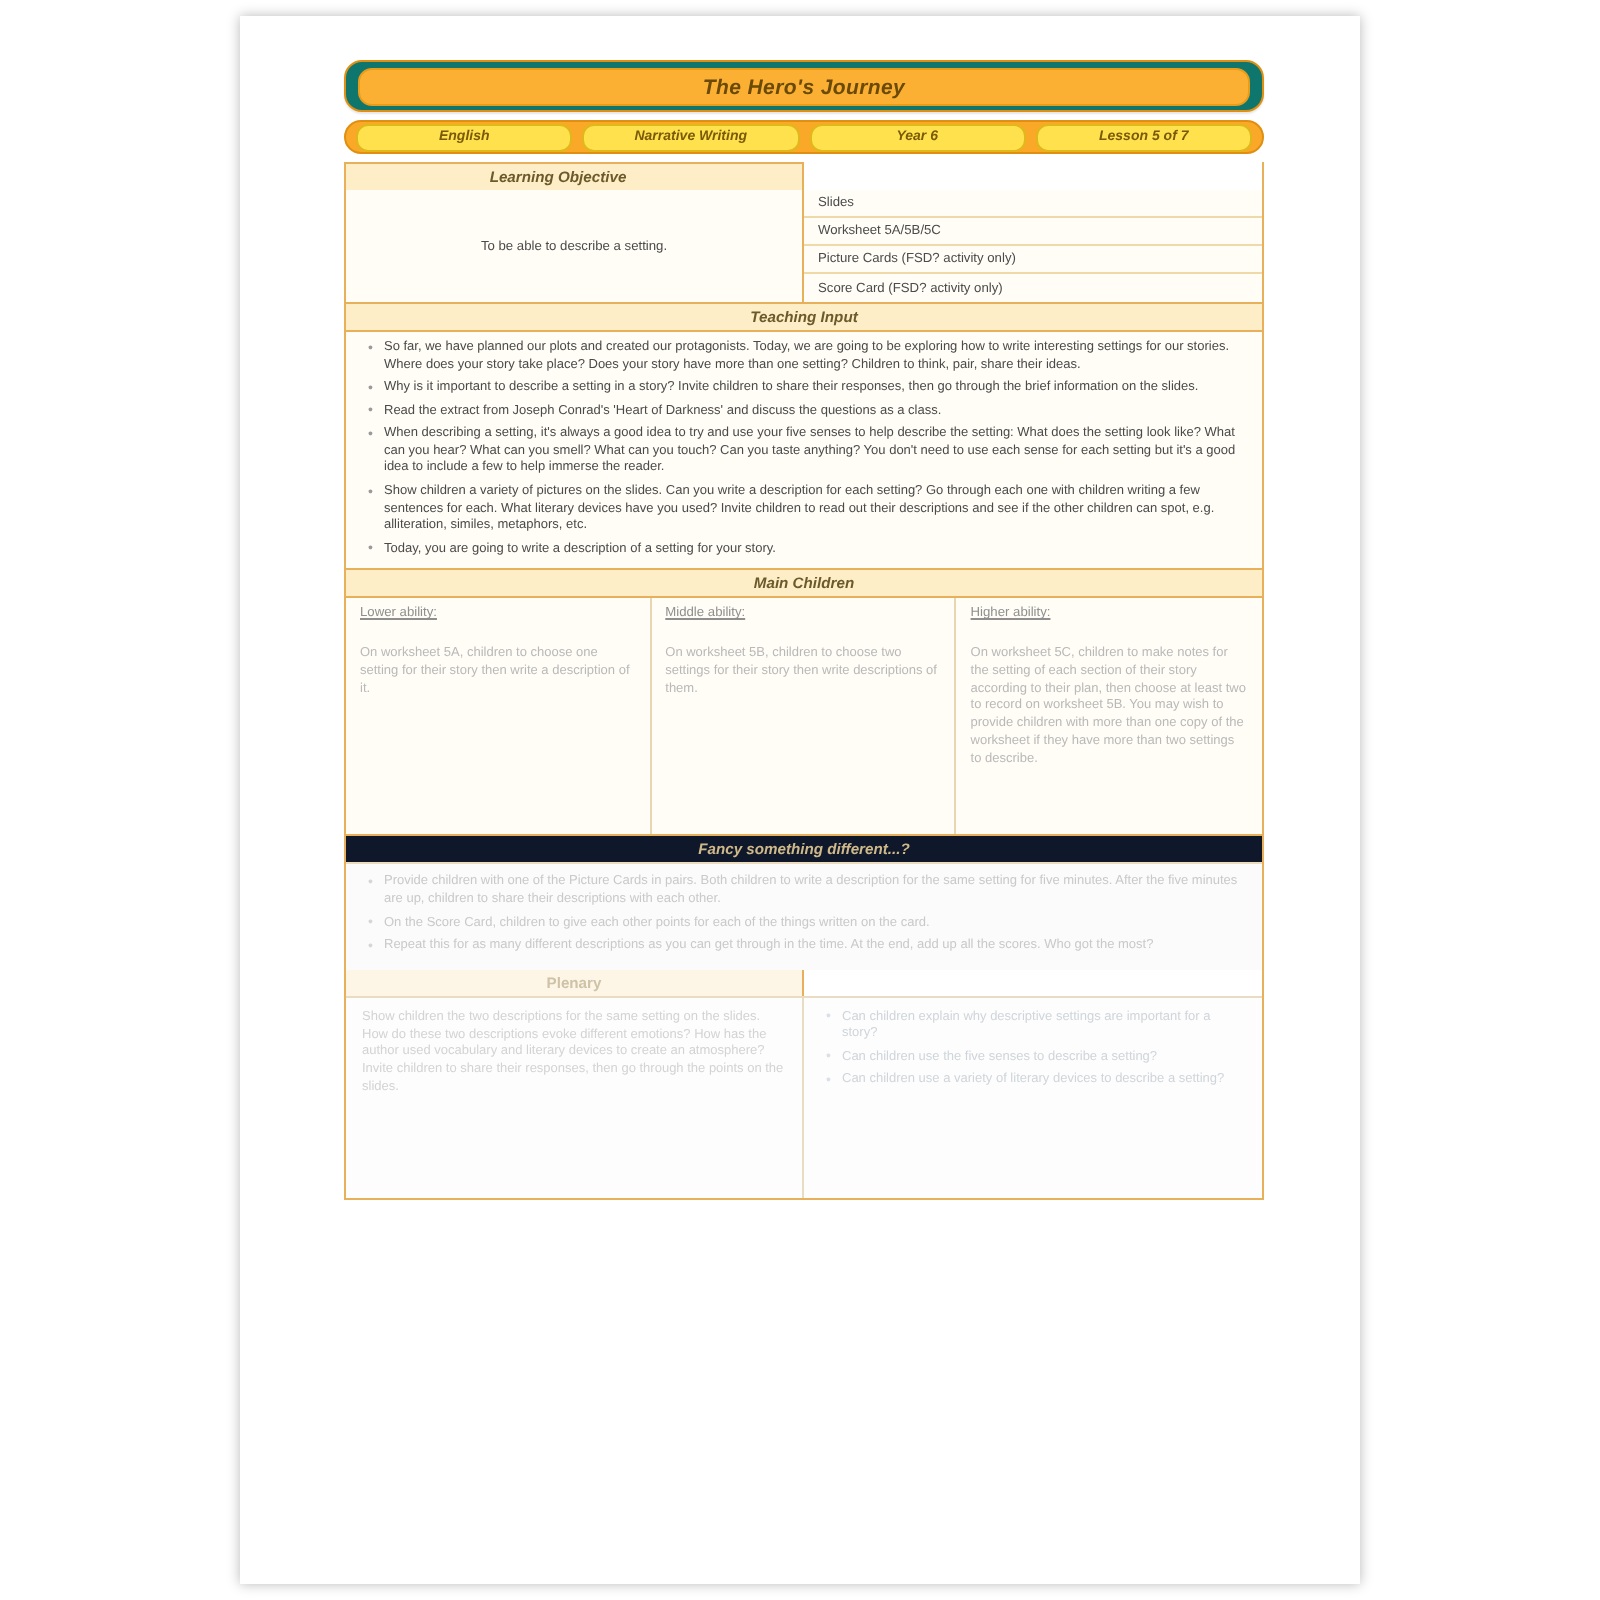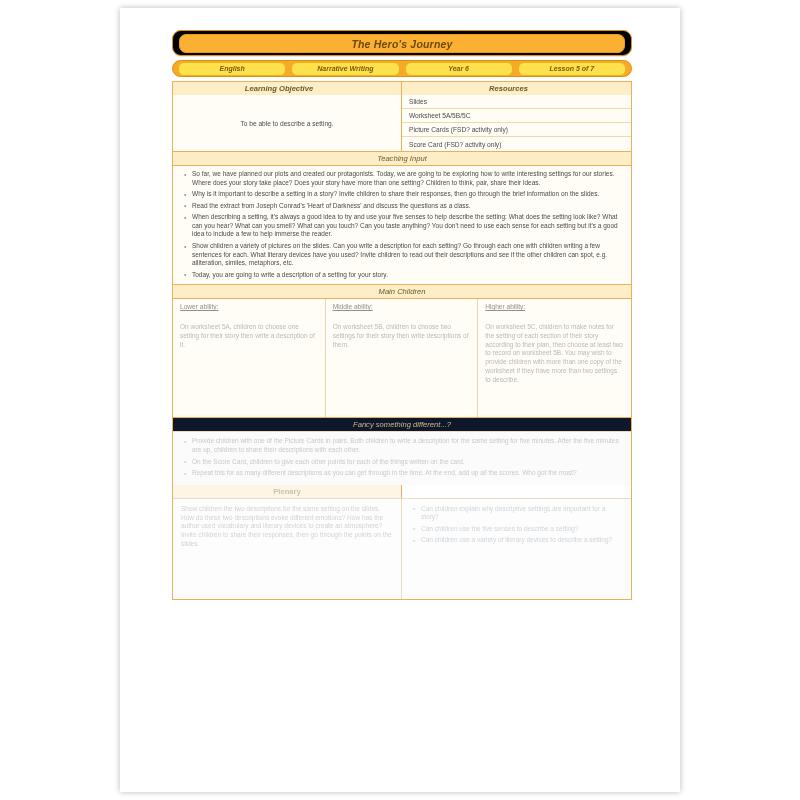--- a/index.html
+++ b/index.html
@@ -32,21 +32,21 @@
     left: 52px;
     top: 22px;
     width: 460px;
     font-size: 6.4px;
     color: #3a3a3a;
   }
 
   
   .title-banner {
     position: relative;
-    background: #000000;
+    background: #0f766e;
     border: 1px solid #e08f10;
     border-radius: 9px;
     height: 24px;
     box-shadow: 0 1px 1px rgba(0,0,0,0.10);
   }
   .title-inner {
     position: absolute;
     left: 6px; right: 6px; top: 3px;
     height: 17px;
     background: #fbb034;
@@ -139,21 +139,21 @@
     color: #4b4b4b;
     box-sizing: border-box;
   }
   .res-item:last-child { border-bottom: none; }
 
   .band {
     background: #fdeec8;
     border-top: 1px solid #e8b05a;
     text-align: center;
     font-size: 7.6px;
-    font-weight: normal;
+    font-weight: bold;
     font-style: italic;
     color: #6d5a2a;
     padding: 2px 0;
   }
   .band.faded { color: #cfb98a; background: #0f172a; }
 
   .section-body {
     background: #fffdf5;
     border-top: 1px solid #e8b05a;
     padding: 4px 8px 5px 8px;
@@ -272,21 +272,20 @@
         <div class="pill">English</div>
         <div class="pill">Narrative Writing</div>
         <div class="pill">Year 6</div>
         <div class="pill">Lesson 5 of 7</div>
       </div>
 
       <div class="tbl">
 
         <div class="row2">
           <div class="col-left cell-head">Learning Objective</div>
-          <div class="col-right cell-head">Resources</div>
         </div>
 
         <div class="row2">
           <div class="col-left">
             <div class="obj-body">To be able to describe a setting.</div>
           </div>
           <div class="col-right">
             <div class="res-list">
               <div class="res-item">Slides</div>
               <div class="res-item">Worksheet 5A/5B/5C</div>

